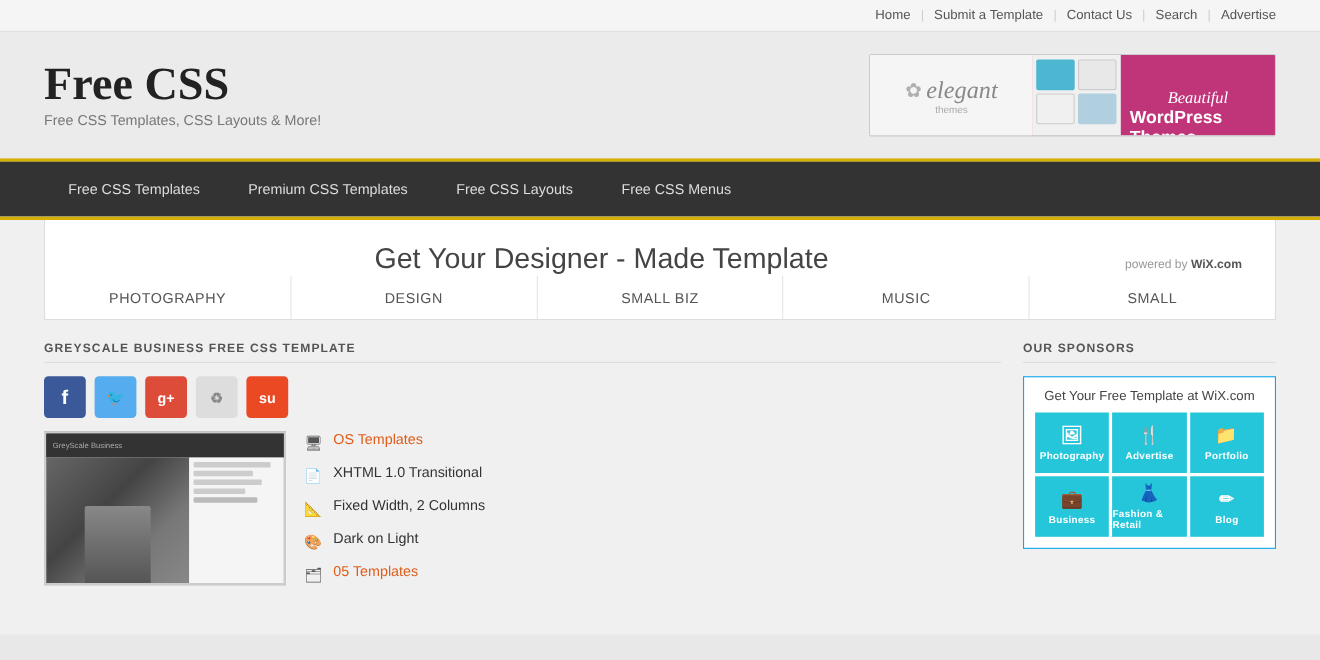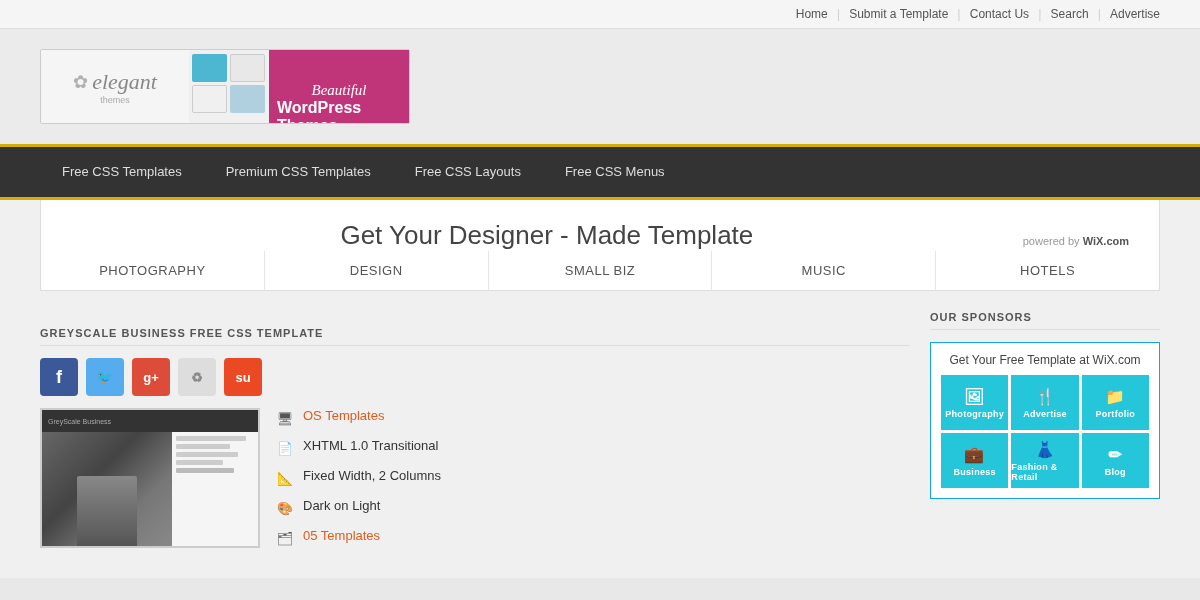--- a/index.html
+++ b/index.html
@@ -194,21 +194,20 @@
 
     
     #main-section {
       display: flex;
       gap: 20px;
       margin-top: 20px;
     }
 
     #left-content {
       flex: 1;
-      margin-top: 16px;
     }
     #right-sidebar {
       width: 230px;
     }
 
     
     .section-heading {
       font-size: 11px;
       font-weight: bold;
       color: #555;
@@ -389,20 +388,24 @@
   <a>Submit a Template</a>
   <span class="sep">|</span>
   <a>Contact Us</a>
   <span class="sep">|</span>
   <a>Search</a>
   <span class="sep">|</span>
   <a>Advertise</a>
 </div>
 
 <div id="header" class="yellow-border-bottom">
+  <div id="logo-area">
+    <h1>Free CSS</h1>
+    <p>Free CSS Templates, CSS Layouts &amp; More!</p>
+  </div>
   <div id="ad-banner">
     <div id="ad-left">
       <div style="display:flex;align-items:center;gap:4px;">
         <span style="color:#b0b0b0;font-size:18px;">✿</span>
         <span class="elegant-text">elegant</span>
       </div>
       <span class="themes-text">themes</span>
     </div>
     <div id="ad-middle">
       <div class="ad-mid-row">
@@ -440,21 +443,21 @@
         <strong>WiX.com</strong>
       </div>
     </div>
   </div>
 
   <div id="category-tabs">
     <div class="cat-tab">PHOTOGRAPHY</div>
     <div class="cat-tab">DESIGN</div>
     <div class="cat-tab">SMALL BIZ</div>
     <div class="cat-tab">MUSIC</div>
-    <div class="cat-tab">HOTELS</div>
+    <div class="cat-tab">SMALL</div>
   </div>
 
   <div id="main-section">
 
     <div id="left-content">
       <div class="section-heading">GREYSCALE BUSINESS FREE CSS TEMPLATE</div>
 
       <div id="social-buttons">
         <div class="social-btn fb">f</div>
         <div class="social-btn tw" style="font-size:14px;">🐦</div>

